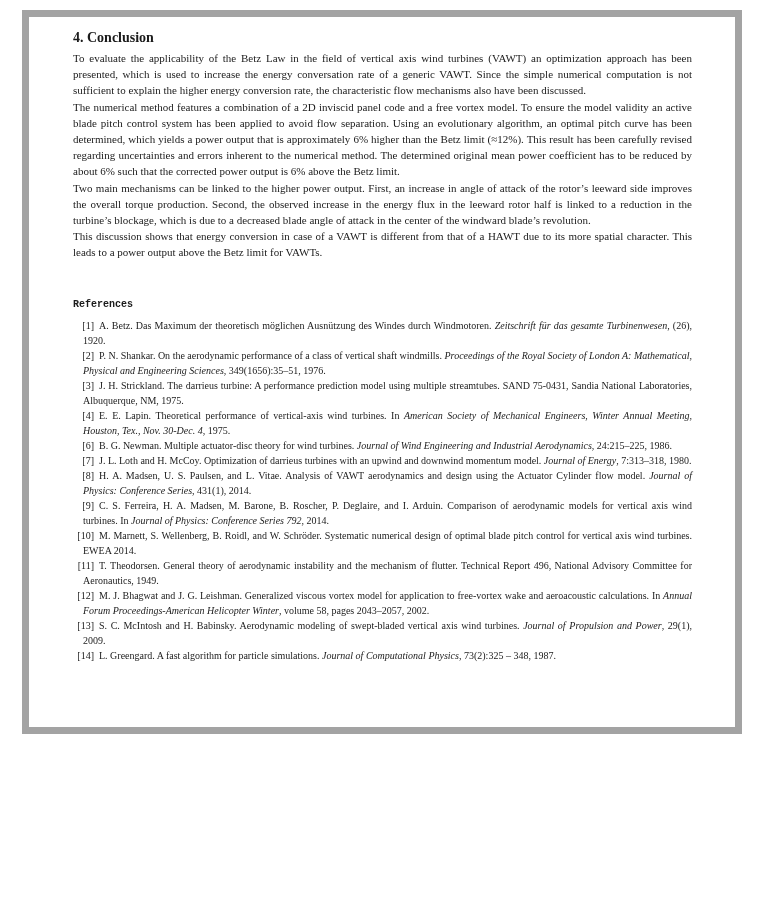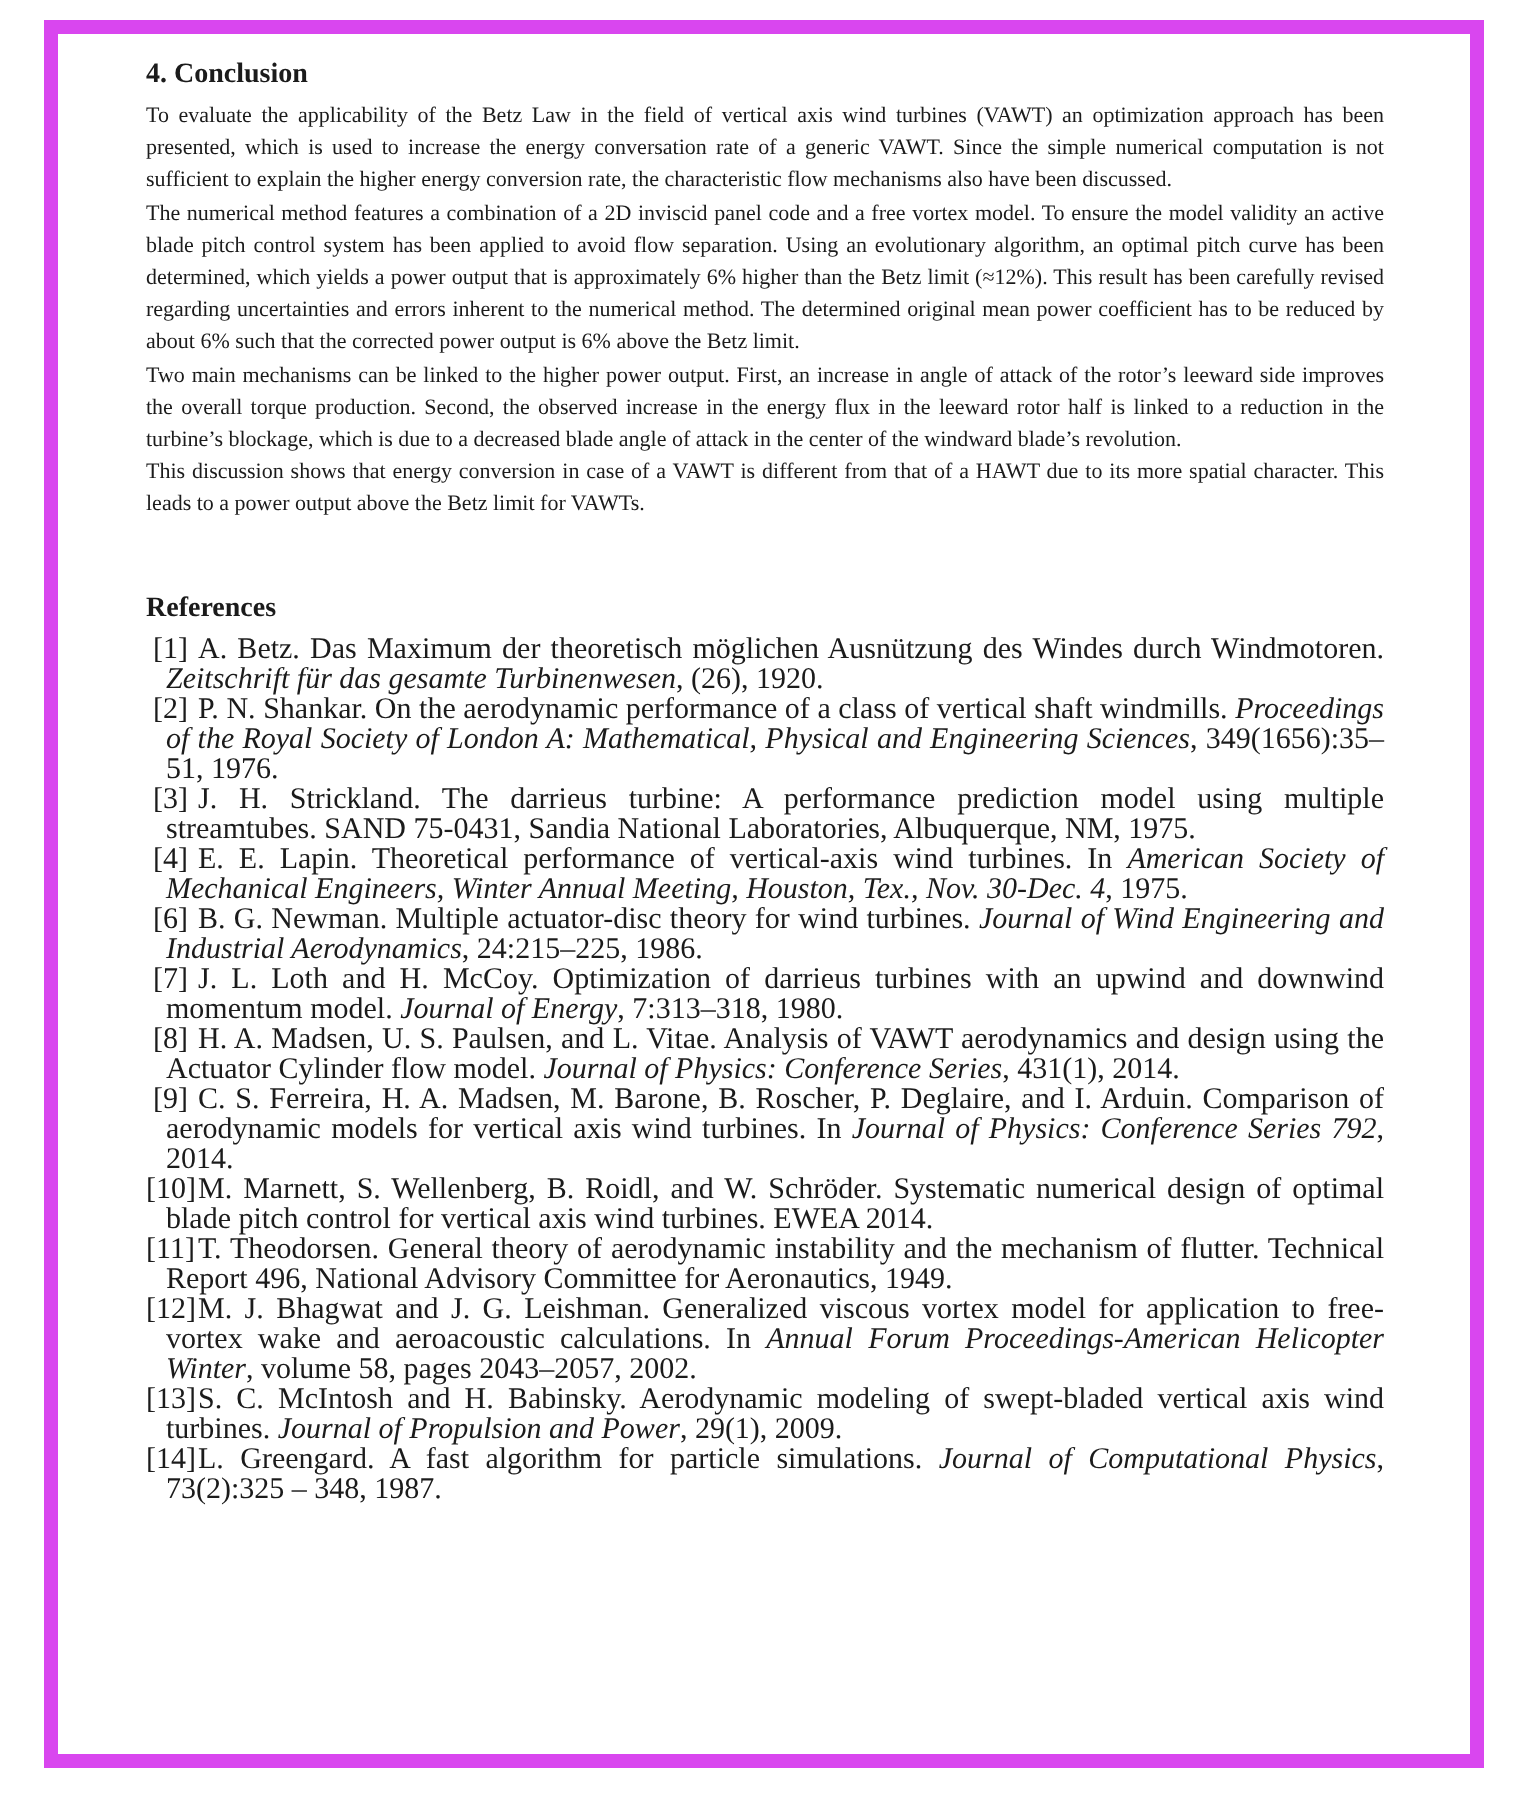--- a/index.html
+++ b/index.html
@@ -8,23 +8,23 @@
     background: #ffffff;
     width: 762px;
     height: 897px;
     overflow: hidden;
   }
   .page-frame {
     position: absolute;
     left: 22px;
     top: 10px;
     width: 720px;
-    height: 874px;
+    height: 724px;
     box-sizing: border-box;
-    border: 7px solid #d946ef;
+    border: 7px solid #a3a3a3;
     background: #ffffff;
   }
   .content {
     padding: 12px 43px 0 44px;
     color: #1b1b1b;
     font-family: "Liberation Serif", "DejaVu Serif", serif;
   }
   .section-heading {
     font-size: 14px;
     font-weight: bold;
@@ -35,27 +35,28 @@
     margin: 0;
     font-size: 11px;
     line-height: 16.2px;
     text-align: justify;
     hyphens: none;
   }
   .references-block {
     margin-top: 36px;
   }
   .references-heading {
-    font-size: 14px;
+    font-size: 10px;
     font-weight: bold;
     margin: 0 0 5px 0;
     line-height: 16px;
+    font-family: Liberation Mono, monospace;
   }
   .ref {
-    font-size: 15px;
+    font-size: 10px;
     line-height: 15px;
     text-align: justify;
     padding-left: 10px;
     text-indent: -10px;
     hyphens: none;
   }
   .ref-label {
     display: inline-block;
     width: 21px;
     text-align: right;

